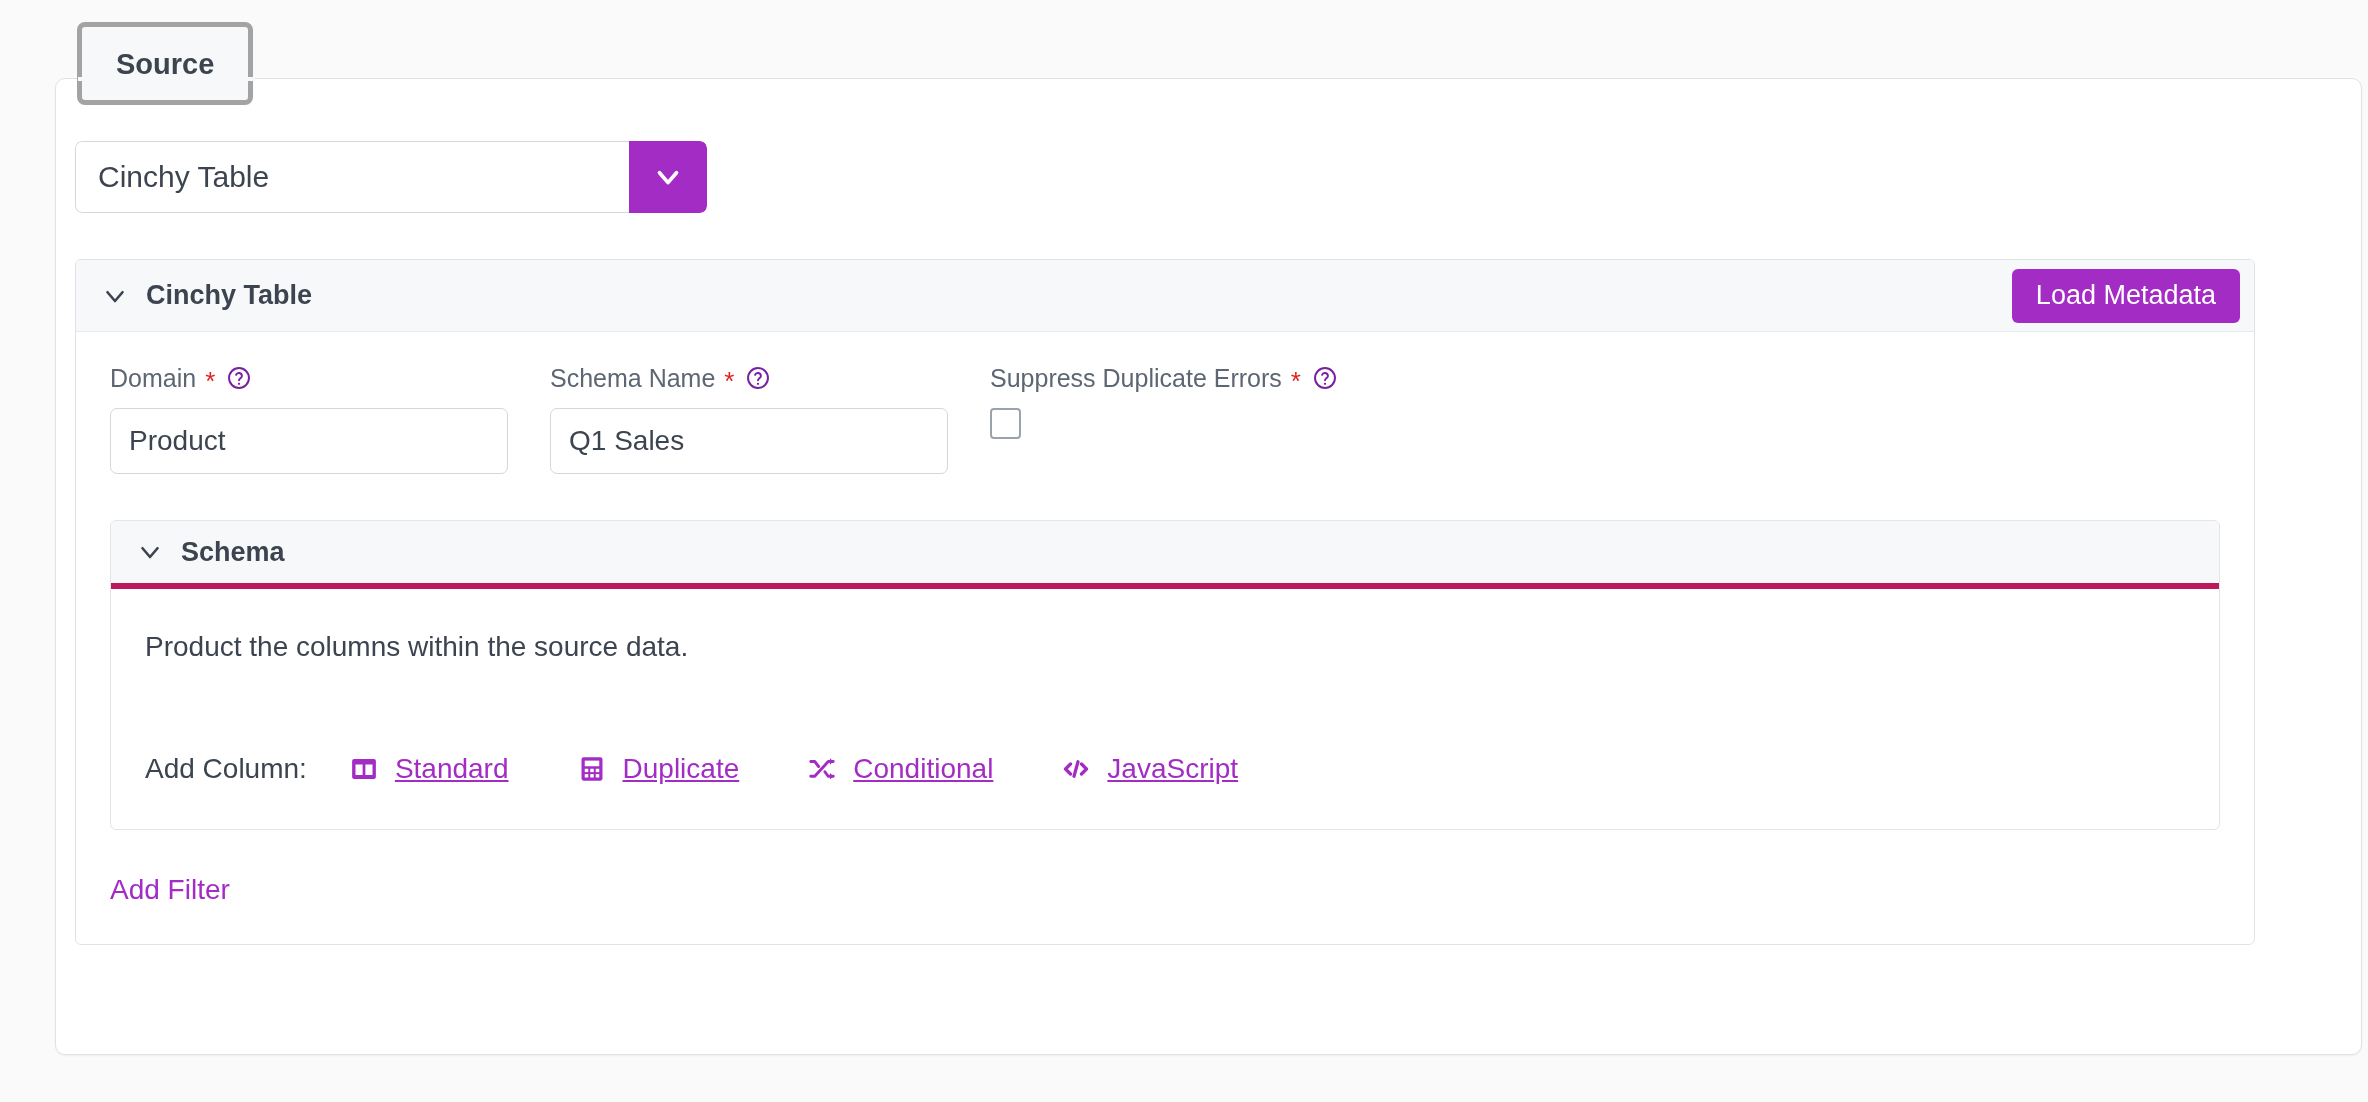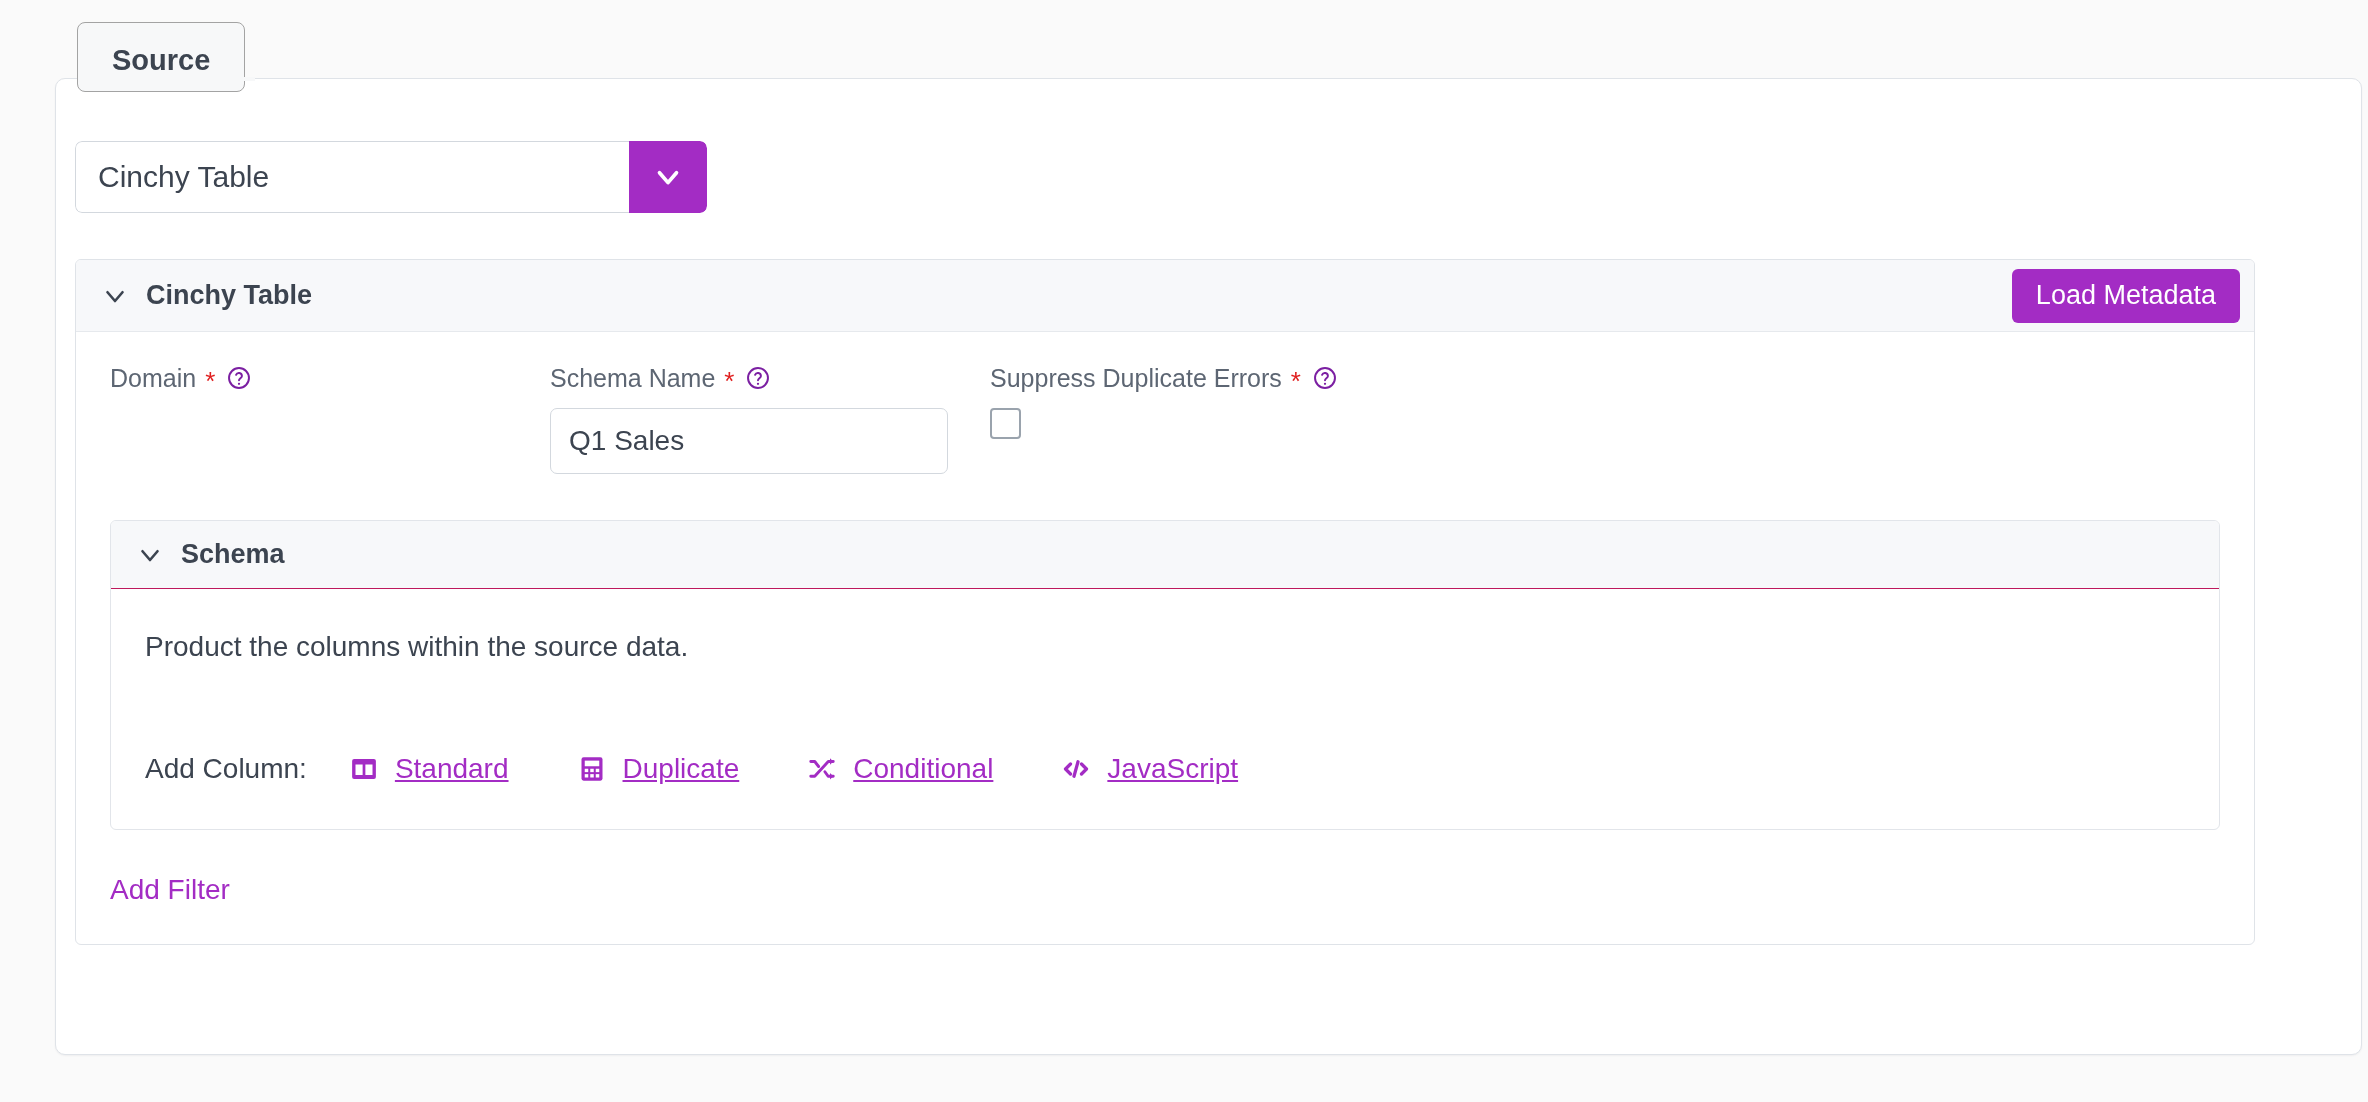--- a/index.html
+++ b/index.html
@@ -28,24 +28,24 @@
     left: 0;
     top: 0;
     height: 56px;
     z-index: 3;
     display: flex;
     align-items: flex-start;
   }
   .tab {
     margin-left: 22px;
     padding: 0 34px;
-    height: 70px;
+    height: 83px;
     line-height: 74px;
     background: #f7f8f9;
-    border: 1px solid #a3a3a3;
+    border: 5px solid #a3a3a3;
     border-radius: 8px;
     font-size: 29px;
     font-weight: bold;
     color: #3c4450;
     box-sizing: border-box;
     cursor: pointer;
     user-select: none;
   }
   .panel-body {
     position: absolute;
@@ -226,21 +226,21 @@
   .subcard {
     margin-top: 46px;
     border: 1px solid #e2e5ea;
     border-radius: 6px;
     box-sizing: border-box;
     background: #ffffff;
   }
   .subcard-header {
     height: 68px;
     background: #f7f8fa;
-    border-bottom: 1px solid #be185d;
+    border-bottom: 6px solid #be185d;
     border-radius: 5px 5px 0 0;
     display: flex;
     align-items: center;
     padding-left: 22px;
     box-sizing: border-box;
   }
   .subcard-title {
     font-size: 27px;
     font-weight: bold;
     color: #3c4450;
@@ -339,20 +339,21 @@
               <span>Domain</span>
               <span class="req">*</span>
               <span class="help-icon">
                 <svg width="26" height="26" viewBox="0 0 24 24" fill="none" stroke="#7b1fa2" stroke-width="1.8">
                   <circle cx="12" cy="12" r="9.2"></circle>
                   <path d="M9.3 9.1a2.8 2.8 0 0 1 5.4 1c0 1.9-2.7 2.3-2.7 4" stroke-linecap="round"></path>
                   <circle cx="12" cy="17.4" r="1.05" fill="#7b1fa2" stroke="none"></circle>
                 </svg>
               </span>
             </div>
+            <input class="text-input" type="text" value="Product" style="">
           </div>
 
           <div class="field w2">
             <div class="field-label">
               <span>Schema Name</span>
               <span class="req">*</span>
               <span class="help-icon">
                 <svg width="26" height="26" viewBox="0 0 24 24" fill="none" stroke="#7b1fa2" stroke-width="1.8">
                   <circle cx="12" cy="12" r="9.2"></circle>
                   <path d="M9.3 9.1a2.8 2.8 0 0 1 5.4 1c0 1.9-2.7 2.3-2.7 4" stroke-linecap="round"></path>

